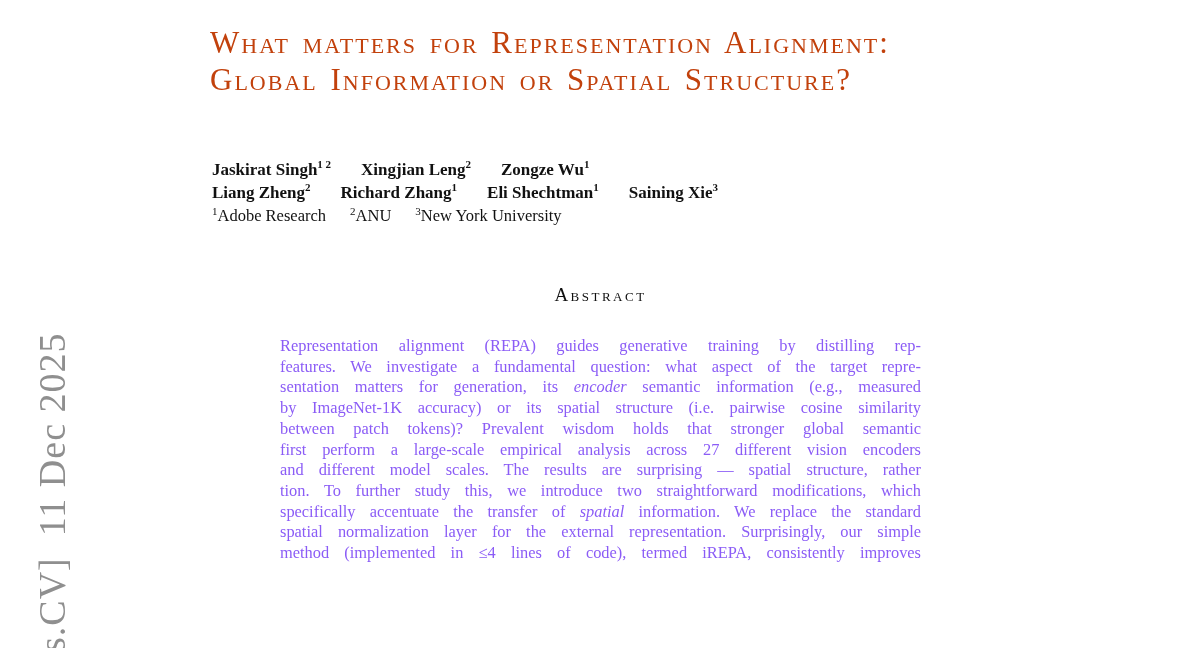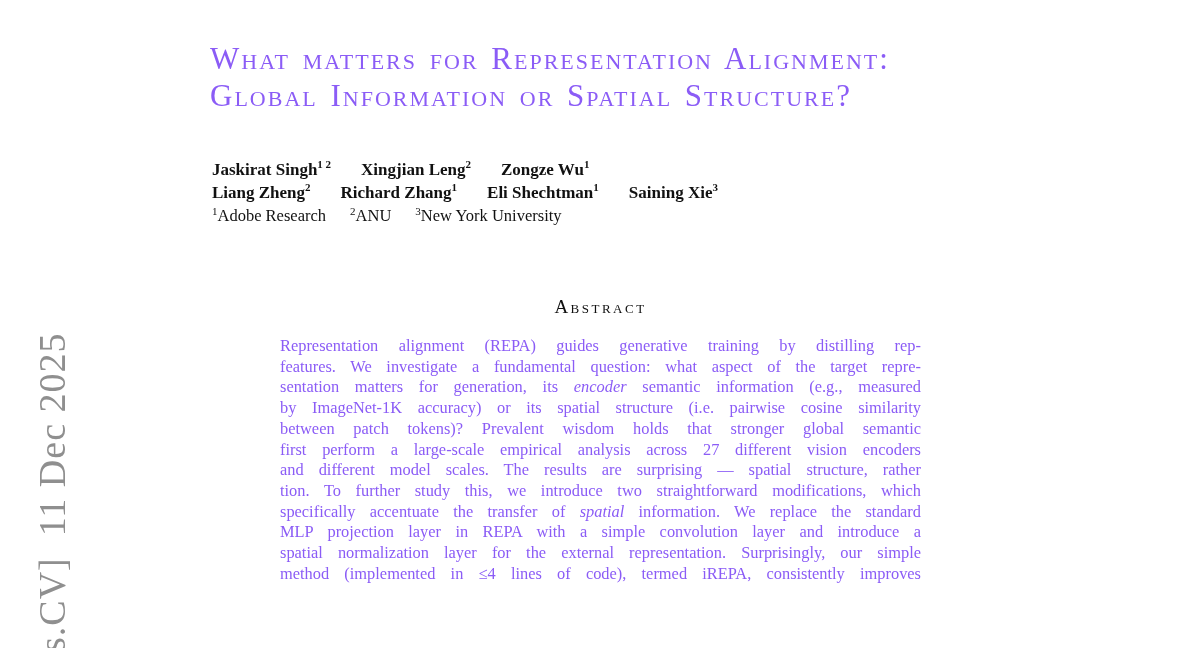--- a/index.html
+++ b/index.html
@@ -13,37 +13,37 @@
   
   .arxiv-stamp{
     position:absolute;left:30px;top:652px;
     transform:rotate(-90deg);transform-origin:0 0;
     font-size:38px;letter-spacing:1px;color:#8f8f8f;
     white-space:pre;line-height:44px;
   }
 
   
   .title{
-    position:absolute;left:210px;top:40px;
+    position:absolute;left:210px;top:24px;
     font-variant:small-caps;font-weight:400;
     font-size:31px;line-height:37px;
-    letter-spacing:2px;word-spacing:3px;color:#8b5cf6;
+    letter-spacing:2px;word-spacing:3px;color:#c2410c;
   }
 
   
   .authors{position:absolute;left:212px;top:158px;font-size:17px;}
   .author-row{font-weight:bold;line-height:23px;white-space:nowrap;}
   .author{margin-right:30px;}
   .author sup,.affil sup{font-size:11px;line-height:0;}
   .affil-row{font-weight:normal;line-height:23px;font-size:16.5px;white-space:nowrap;}
   .affil{margin-right:24px;}
 
   
   .abstract-heading{
-    position:absolute;left:280px;top:296px;width:641px;
+    position:absolute;left:280px;top:284px;width:641px;
     text-align:center;font-variant:small-caps;
     font-size:19px;letter-spacing:2.5px;color:#101010;
   }
   .abstract-body{
     position:absolute;left:280px;top:336px;width:641px;
     font-size:16.4px;line-height:20.7px;color:#8b5cf6;
   }
   .abs-line{
     text-align:justify;text-align-last:justify;
     -moz-text-align-last:justify;
@@ -74,18 +74,17 @@
   <div class="abstract-body">
       <div class="abs-line"><span>Representation alignment (REPA) guides generative training by distilling rep-</span></div>
       <div class="abs-line"><span>features. We investigate a fundamental question: what aspect of the target repre-</span></div>
       <div class="abs-line"><span>sentation matters for generation, its </span><span class="it">encoder</span><span> semantic information (e.g., measured</span></div>
       <div class="abs-line"><span>by ImageNet-1K accuracy) or its spatial structure (i.e. pairwise cosine similarity</span></div>
       <div class="abs-line"><span>between patch tokens)? Prevalent wisdom holds that stronger global semantic</span></div>
       <div class="abs-line"><span>first perform a large-scale empirical analysis across 27 different vision encoders</span></div>
       <div class="abs-line"><span>and different model scales. The results are surprising — spatial structure, rather</span></div>
       <div class="abs-line"><span>tion. To further study this, we introduce two straightforward modifications, which</span></div>
       <div class="abs-line"><span>specifically accentuate the transfer of </span><span class="it">spatial</span><span> information. We replace the standard</span></div>
-      <div class="abs-line"><span>MLP projection layer in REPA with a simple convolution layer and introduce a</span></div>
       <div class="abs-line"><span>spatial normalization layer for the external representation. Surprisingly, our simple</span></div>
       <div class="abs-line"><span>method (implemented in ≤4 lines of code), termed iREPA, consistently improves</span></div>
     </div>
 
 </div>
 
 </body></html>

